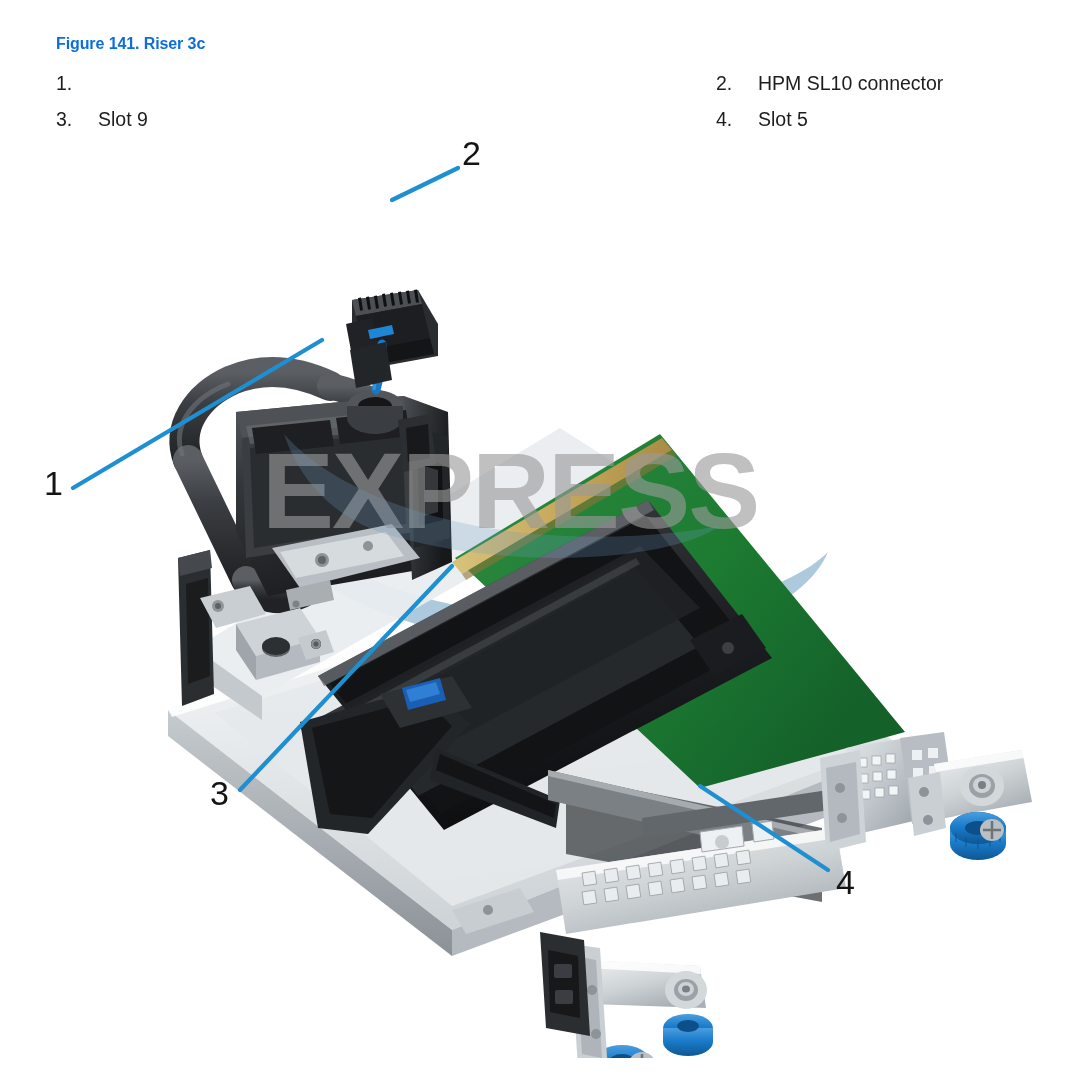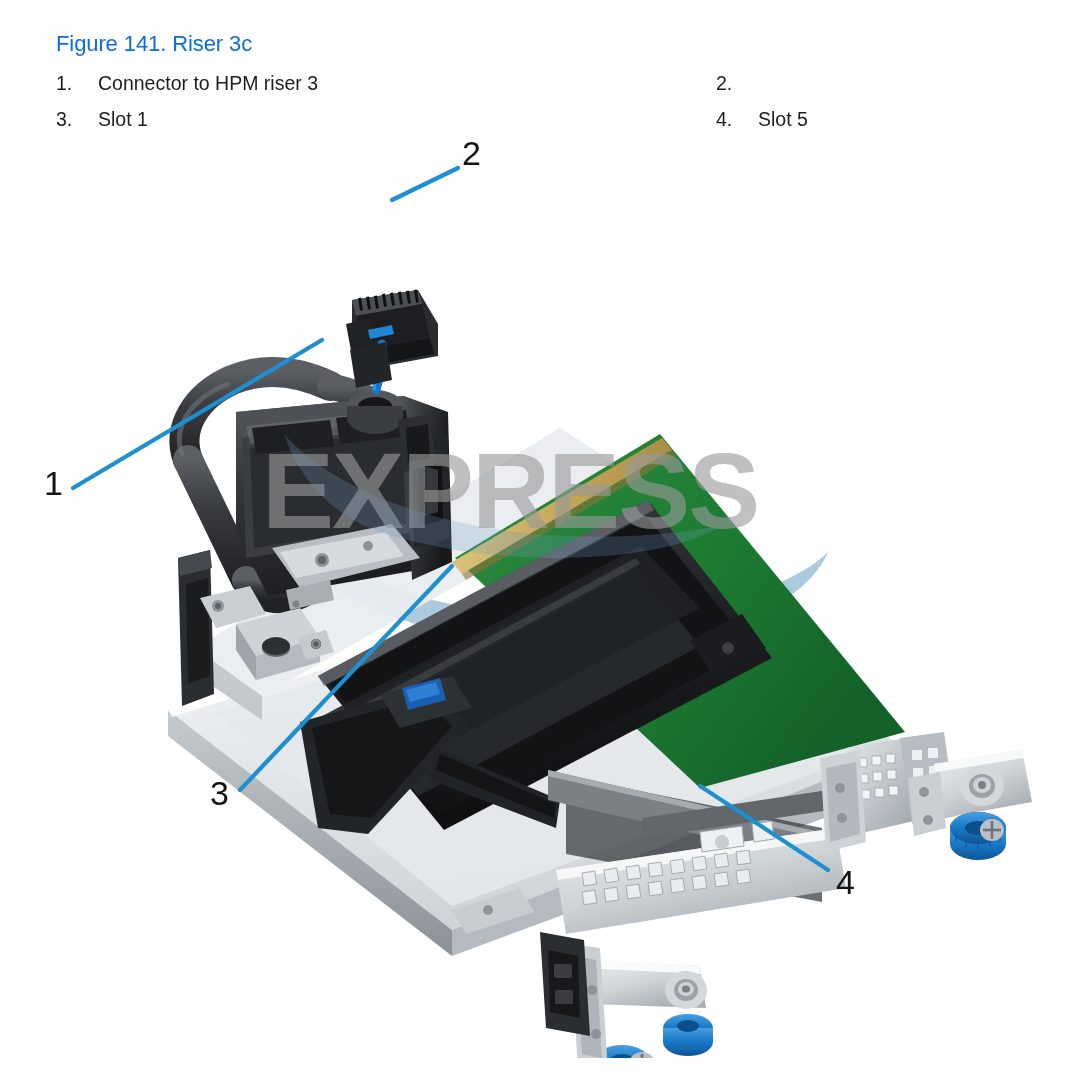--- a/index.html
+++ b/index.html
@@ -19,22 +19,22 @@
   }
 
   
   .caption-block {
     position: absolute;
     left: 56px;
     top: 32px;
     width: 980px;
   }
   .fig-title {
-    font-size: 22px;
-    font-weight: normal;
+    font-size: 16px;
+    font-weight: bold;
     color: #0d6ddb;
     letter-spacing: -0.1px;
     margin: 0 0 12px 0;
     line-height: 24px;
   }
   .legend-grid {
     display: grid;
     grid-template-columns: 660px 1fr;
     row-gap: 5px;
   }
@@ -87,28 +87,28 @@
 </style>
 </head>
 <body>
 
 <div class="caption-block">
   <div class="fig-title">Figure 141. Riser 3c</div>
 
   <div class="legend-grid">
     <div class="legend-item">
       <span class="legend-num">1.</span>
-      <span class="legend-label">Connector to HPM riser 3</span>
     </div>
     <div class="legend-item">
       <span class="legend-num">2.</span>
+      <span class="legend-label">HPM SL10 connector</span>
     </div>
     <div class="legend-item">
       <span class="legend-num">3.</span>
-      <span class="legend-label">Slot 1</span>
+      <span class="legend-label">Slot 9</span>
     </div>
     <div class="legend-item">
       <span class="legend-num">4.</span>
       <span class="legend-label">Slot 5</span>
     </div>
   </div>
 </div>
 
 <div class="figure-area">
 

